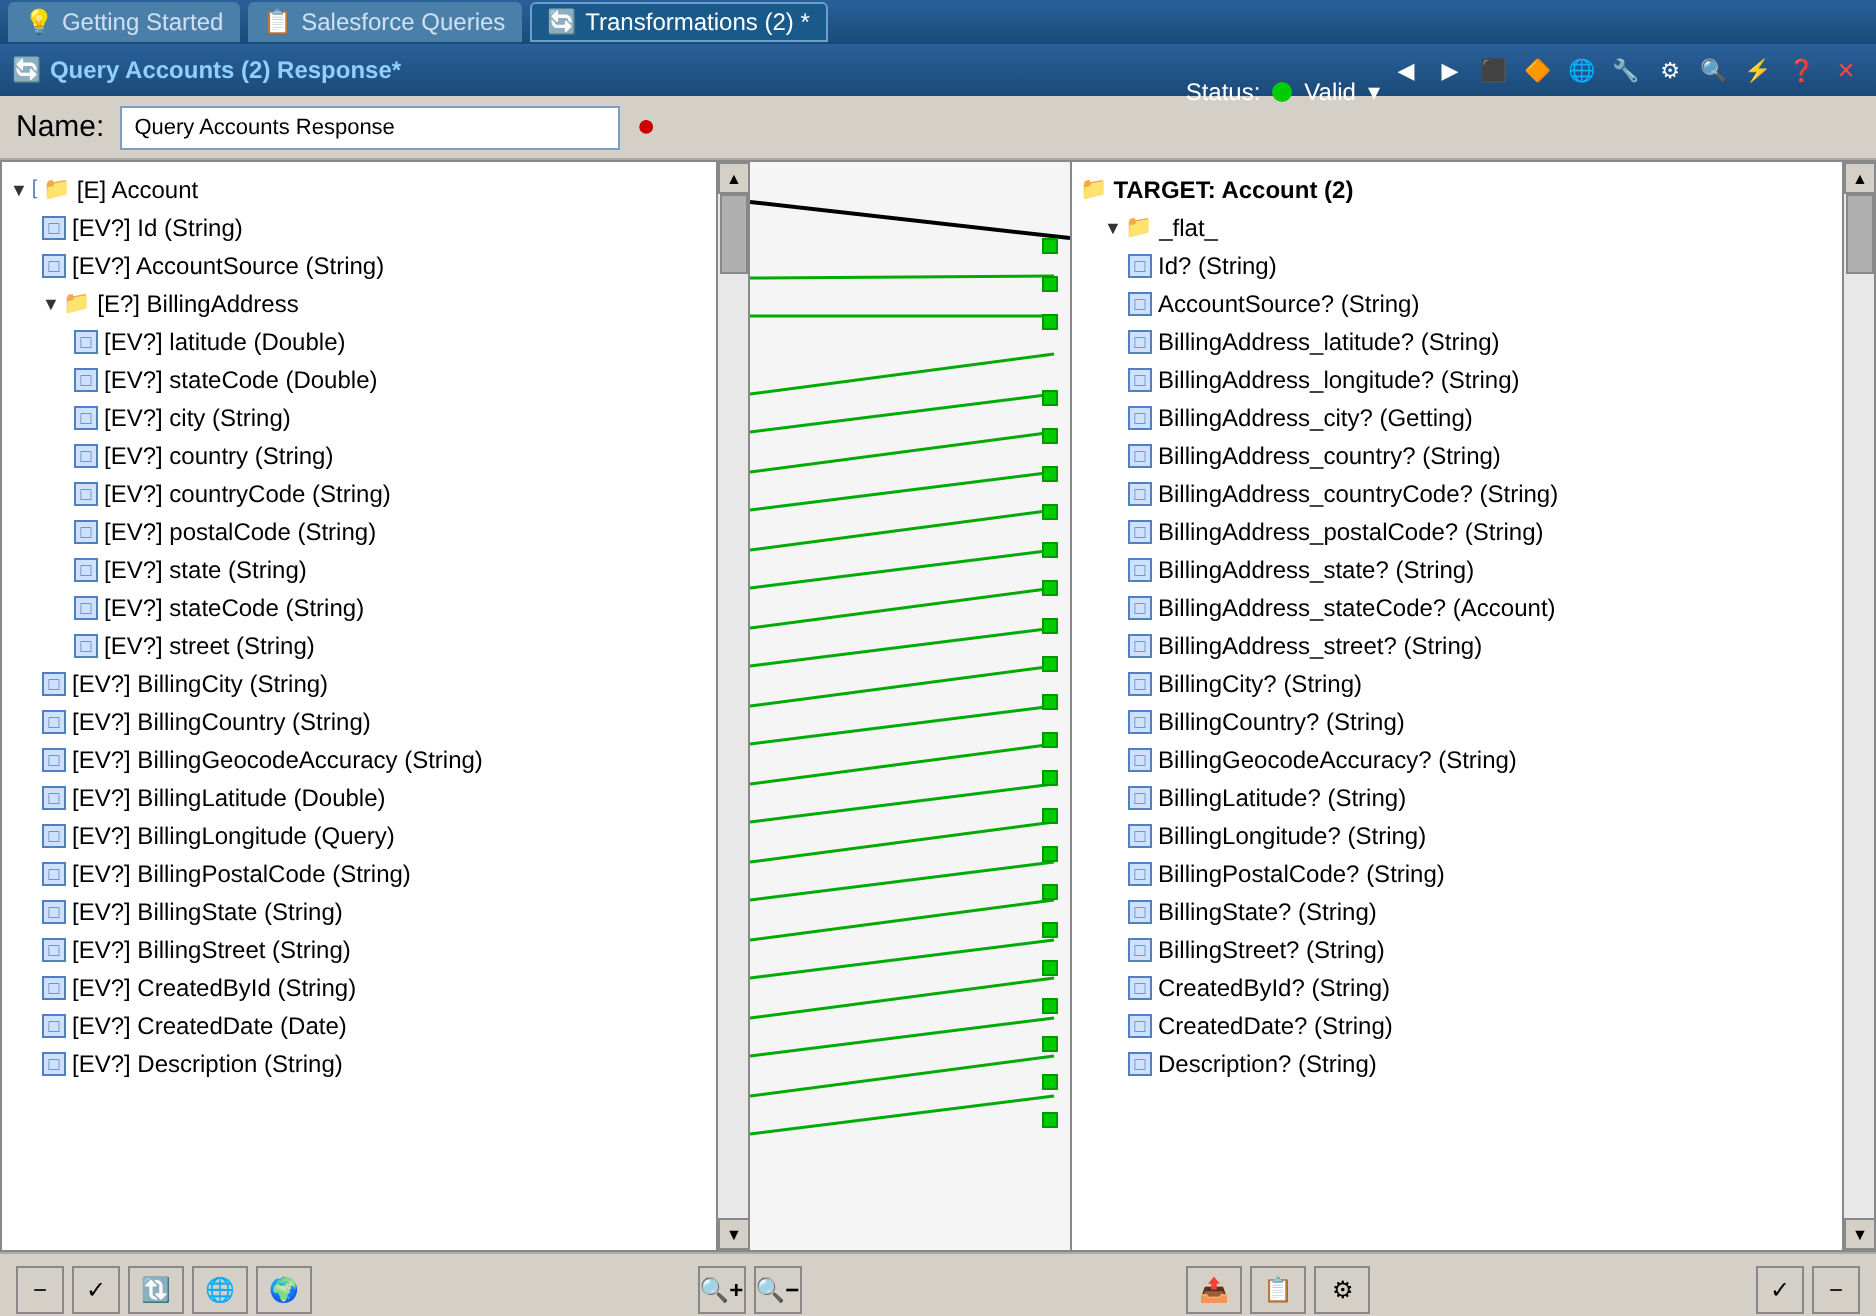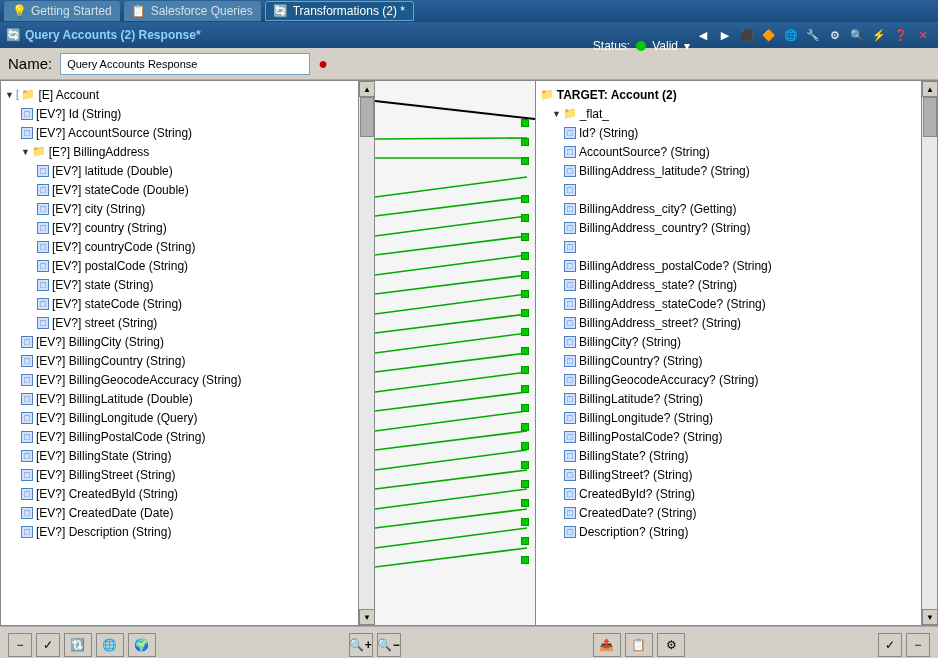--- a/index.html
+++ b/index.html
@@ -528,43 +528,45 @@
         <div class="right-node" style="padding-left:28px;">
           <span class="field-icon">□</span>
           <span>AccountSource? (String)</span>
         </div>
         <div class="right-node" style="padding-left:28px;">
           <span class="field-icon">□</span>
           <span>BillingAddress_latitude? (String)</span>
         </div>
         <div class="right-node" style="padding-left:28px;">
           <span class="field-icon">□</span>
+          <span>BillingAddress_longitude? (String)</span>
         </div>
         <div class="right-node" style="padding-left:28px;">
           <span class="field-icon">□</span>
           <span>BillingAddress_city? (Getting)</span>
         </div>
         <div class="right-node" style="padding-left:28px;">
           <span class="field-icon">□</span>
           <span>BillingAddress_country? (String)</span>
         </div>
         <div class="right-node" style="padding-left:28px;">
           <span class="field-icon">□</span>
+          <span>BillingAddress_countryCode? (String)</span>
         </div>
         <div class="right-node" style="padding-left:28px;">
           <span class="field-icon">□</span>
           <span>BillingAddress_postalCode? (String)</span>
         </div>
         <div class="right-node" style="padding-left:28px;">
           <span class="field-icon">□</span>
           <span>BillingAddress_state? (String)</span>
         </div>
         <div class="right-node" style="padding-left:28px;">
           <span class="field-icon">□</span>
-          <span>BillingAddress_stateCode? (String)</span>
+          <span>BillingAddress_stateCode? (Account)</span>
         </div>
         <div class="right-node" style="padding-left:28px;">
           <span class="field-icon">□</span>
           <span>BillingAddress_street? (String)</span>
         </div>
         <div class="right-node" style="padding-left:28px;">
           <span class="field-icon">□</span>
           <span>BillingCity? (String)</span>
         </div>
         <div class="right-node" style="padding-left:28px;">

